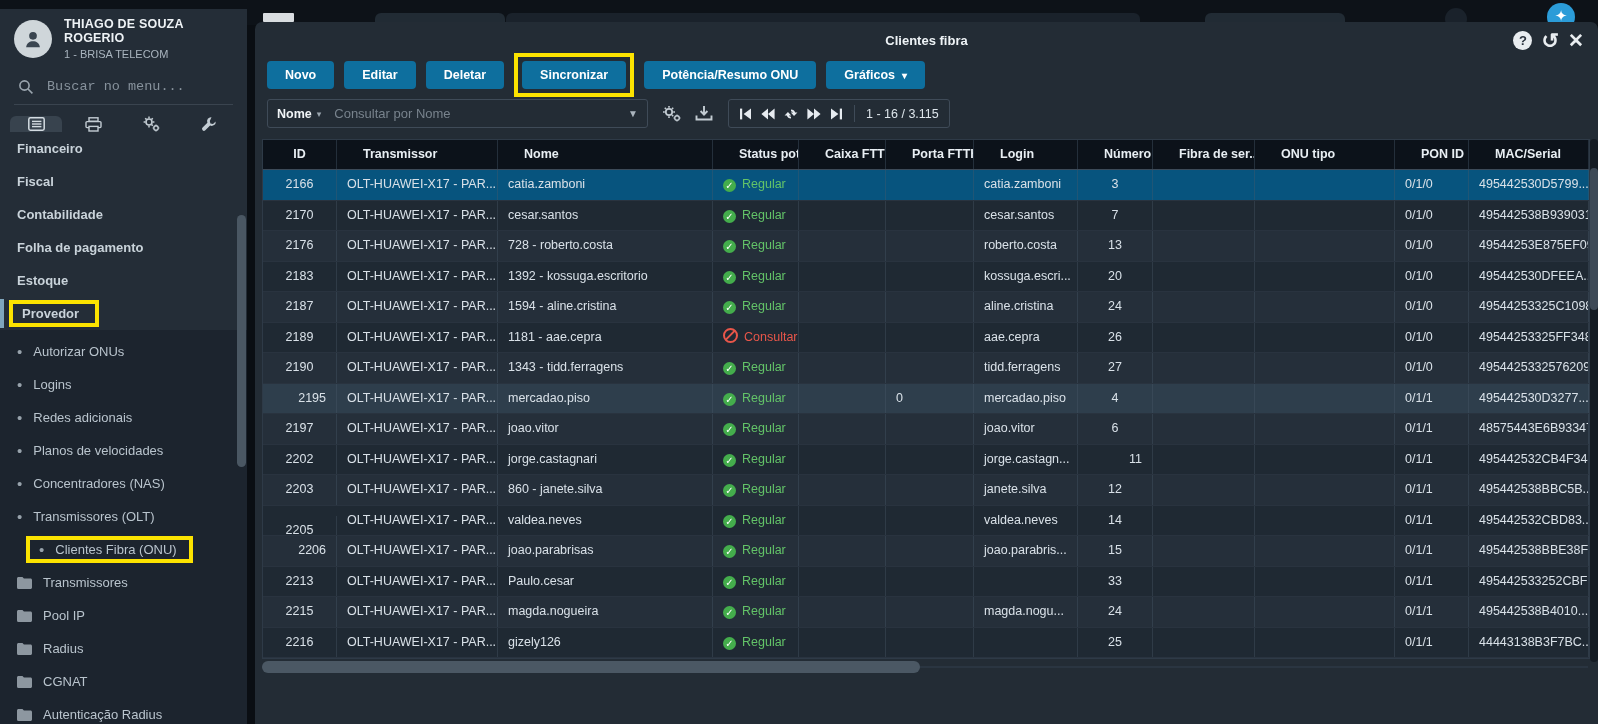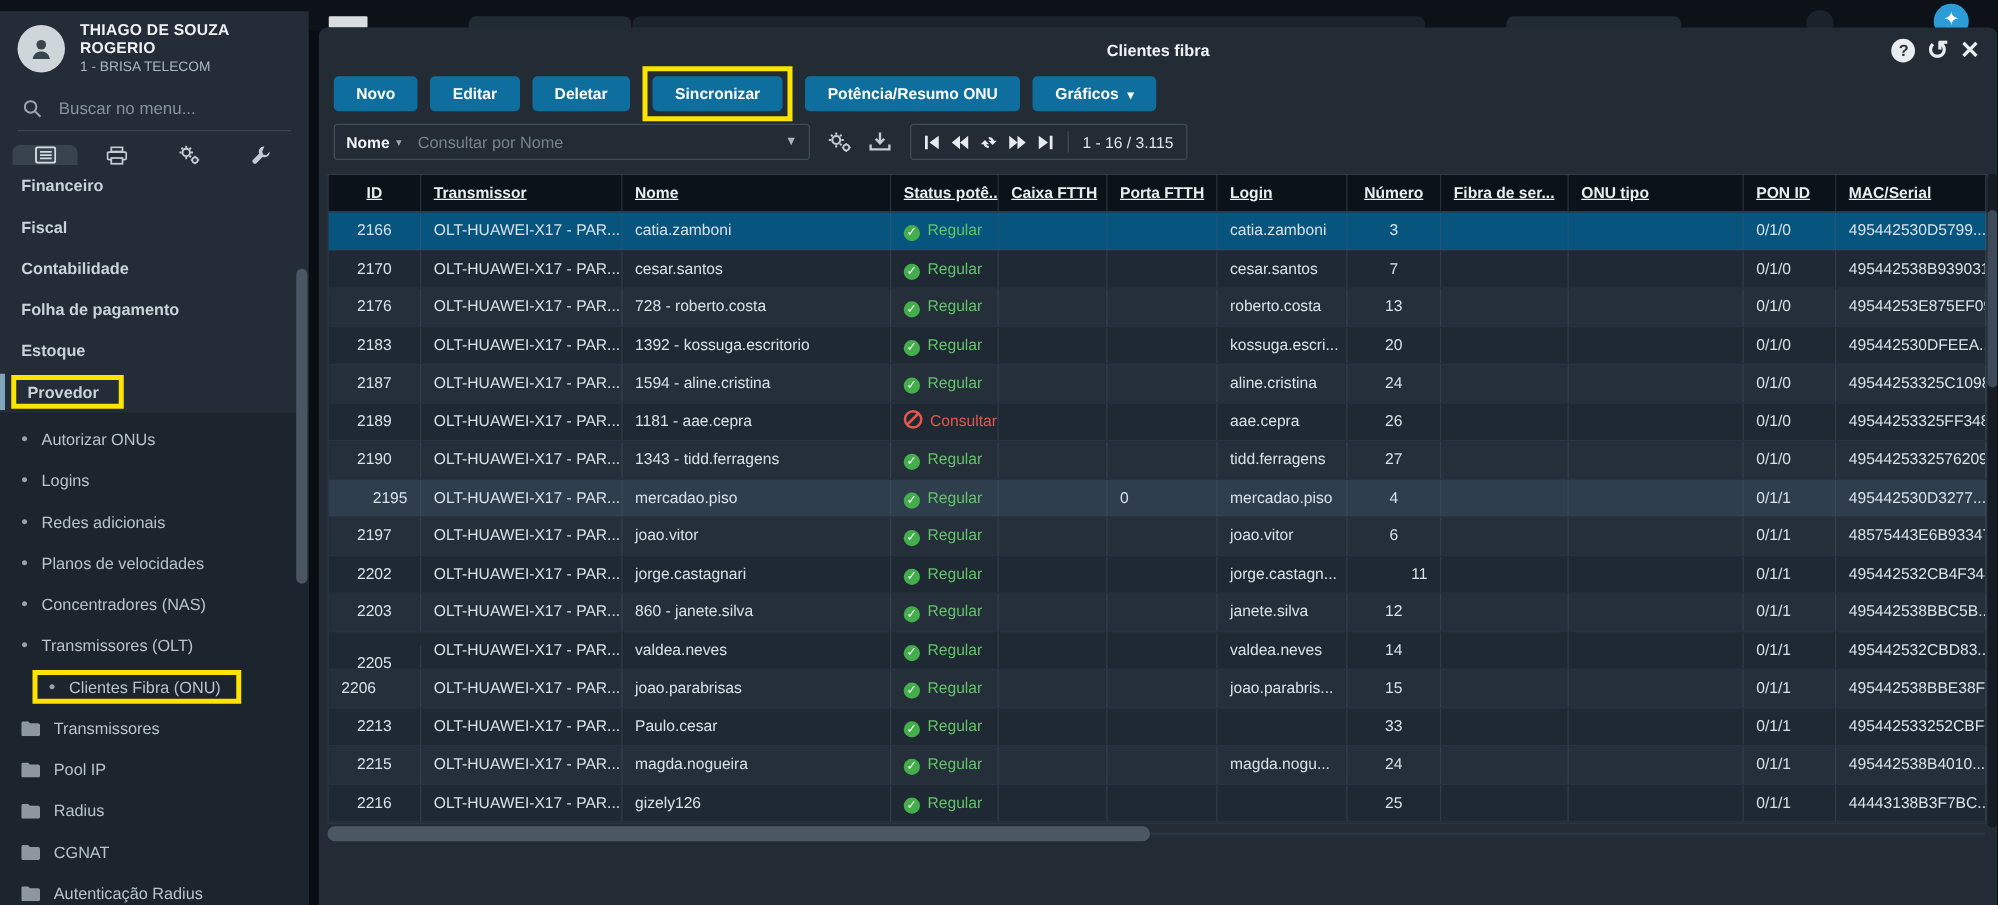--- a/index.html
+++ b/index.html
@@ -18,21 +18,21 @@
   
   .sidebar{position:absolute;left:0;top:9px;width:247px;height:715px;background:#242d37;z-index:2;
            display:flex;flex-direction:column;}
   .user-row{display:flex;align-items:center;gap:12px;padding:8px 0 0 14px;height:52px;}
   .avatar{width:38px;height:38px;border-radius:50%;background:#cfd6da;display:flex;align-items:center;justify-content:center;flex:0 0 38px;}
   .user-name{font-size:12.5px;font-weight:bold;color:#eef2f5;letter-spacing:.2px;}
   .user-company{font-size:11px;color:#aab5bf;margin-top:3px;}
   .search-row{display:flex;align-items:center;gap:11px;margin:12px 14px 0 14px;
               border-bottom:1px solid #3a444f;padding:6px 2px 9px 4px;}
   .menu-search{flex:1;background:transparent;border:none;outline:none;color:#22c55e;font-size:13.5px;
-               font-family:Liberation Sans, sans-serif;}
+               font-family:Liberation Mono, monospace;}
   .menu-search::placeholder{color:#87929c;}
   .icon-tabs{display:flex;justify-content:space-between;padding:0 12px 0 10px;margin-top:11px;height:31px;}
   .icon-tab{width:52px;display:flex;align-items:center;justify-content:center;color:#cdd5db;}
   .icon-tab.active{background:#38434e;border-radius:6px 6px 0 0;}
   .menu{display:flex;flex-direction:column;}
   .menu-item{height:33px;display:flex;align-items:center;padding-left:17px;
              font-size:13px;font-weight:bold;color:#c9d3da;position:relative;white-space:nowrap;}
   .menu-item.active{padding-left:0;}
   .menu-item.active::before{content:"";position:absolute;left:0;top:2px;bottom:2px;width:4px;background:#7fa6bd;}
   .hl-box{display:inline-flex;align-items:center;border:4px solid #fce300;padding:2px 16px 2px 9px;margin-left:9px;}
@@ -73,22 +73,22 @@
   .tool-ico{margin-left:13px;color:#c3ccd3;display:inline-flex;font-size:15px;line-height:1;}
   .pager-box{display:flex;align-items:center;height:29px;box-sizing:border-box;border:1px solid #3f4b58;
              border-radius:3px;padding:0 10px;margin-left:15px;gap:9px;}
   .pg-ico{display:inline-flex;}
   .pager-sep{width:1px;height:17px;background:#3f4b58;margin:0 2px;}
   .pager-label{font-size:12.5px;color:#dde5eb;white-space:nowrap;}
 
   
   .table{position:absolute;left:7px;top:117px;width:1326px;border:1px solid #2e3a47;box-sizing:content-box;}
   .thead{display:flex;height:29px;background:#0c121a;border-bottom:1px solid #3d4a58;}
-  .th{box-sizing:border-box;padding:0 10px;line-height:29px;font-size:12.5px;font-weight:bold;color:#e8eef3;
-      border-right:1px solid #242f3b;white-space:nowrap;overflow:hidden;text-decoration:underline;}
+  .th{box-sizing:border-box;padding:0 26px;line-height:29px;font-size:12.5px;font-weight:bold;color:#e8eef3;
+      border-right:1px solid #242f3b;white-space:nowrap;overflow:hidden;}
   .tr{display:flex;height:29.5px;border-bottom:1px solid #29333f;}
   .tr.even{background:#252f3a;}
   .tr.odd{background:#1f2933;}
   .tr.selected{background:#07547e;}
   .tr.hover{background:#2e3e4c;}
   .td{box-sizing:border-box;padding:0 10px;line-height:29.5px;font-size:12.5px;color:#d9e1e8;
       border-right:1px solid rgba(74,90,106,.38);white-space:nowrap;overflow:hidden;}
   .status-ok{color:#63c368;}
   .status-bad{color:#e8564a;}
   .check-icon{display:inline-block;width:13px;height:13px;border-radius:50%;background:#44ad4c;color:#fff;
@@ -553,21 +553,21 @@
             <div class="td" style="width: 87px;"></div>
             <div class="td" style="width: 88px;"></div>
             <div class="td" style="width: 104px;">valdea.neves</div>
             <div class="td" style="width: 75px; text-align: center;">14</div>
             <div class="td" style="width: 102px;"></div>
             <div class="td" style="width: 140px;"></div>
             <div class="td" style="width: 74px;">0/1/1</div>
             <div class="td" style="width: 120px;">495442532CBD83...</div>
           </div>
           <div class="tr even">
-            <div class="td" style="width: 74px; text-align: left;">2206</div>
+            <div class="td" style="width: 74px; text-align: right;">2206</div>
             <div class="td" style="width: 161px;">OLT-HUAWEI-X17 - PAR...</div>
             <div class="td" style="width: 215px;">joao.parabrisas</div>
             <div class="td" style="width: 86px;"><span class="check-icon">✓</span><span class="status-ok">Regular</span></div>
             <div class="td" style="width: 87px;"></div>
             <div class="td" style="width: 88px;"></div>
             <div class="td" style="width: 104px;">joao.parabris...</div>
             <div class="td" style="width: 75px; text-align: center;">15</div>
             <div class="td" style="width: 102px;"></div>
             <div class="td" style="width: 140px;"></div>
             <div class="td" style="width: 74px;">0/1/1</div>

